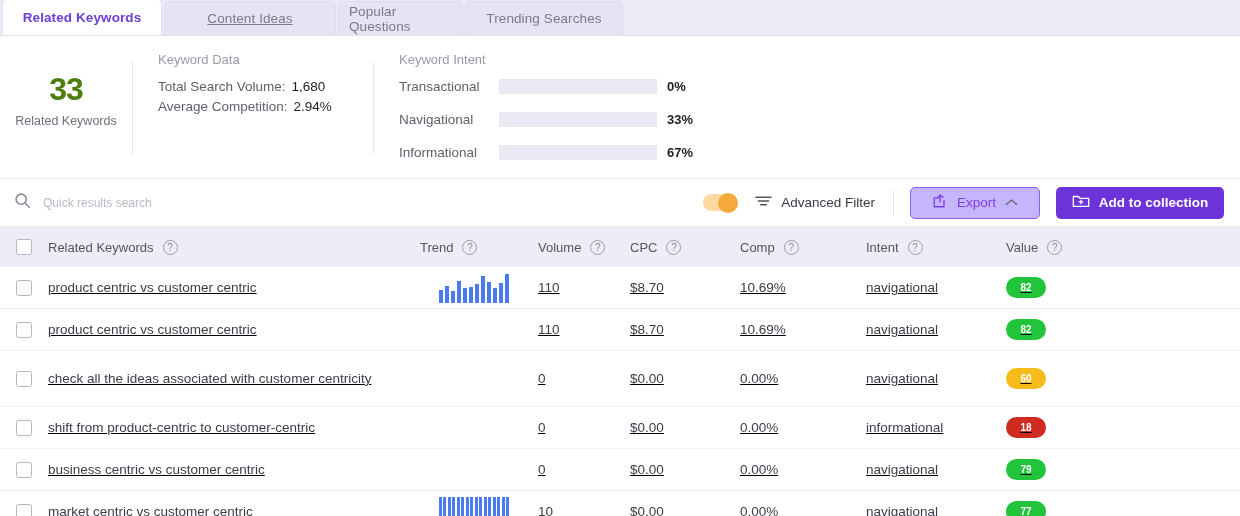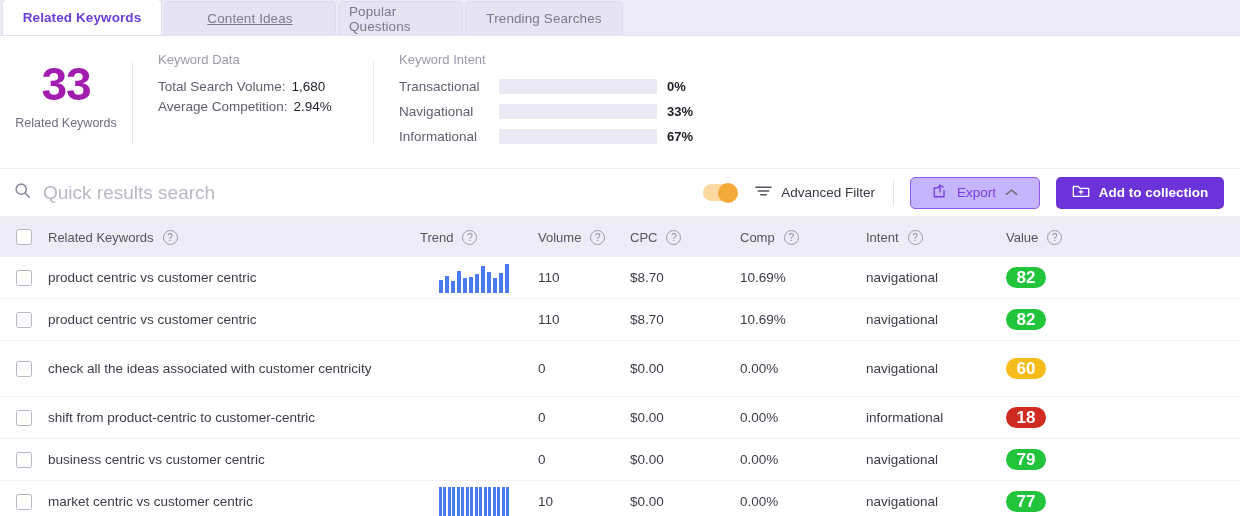--- a/index.html
+++ b/index.html
@@ -64,23 +64,23 @@
     background: #fff;
     padding-top: 8px;
   }
   .sum-count {
     width: 132px;
     display: flex; flex-direction: column;
     align-items: center; justify-content: center;
     padding-bottom: 22px;
   }
   .sum-count .big {
-    font-size: 46px;
+    font-size: 32px;
     font-weight: bold;
-    color: #a21caf;
+    color: #4d7c0f;
     line-height: 1;
     letter-spacing: -1px;
   }
   .sum-count .cap {
     font-size: 12.5px;
     color: #70707f;
     margin-top: 9px;
   }
   .vdiv {
     width: 1px;
@@ -102,21 +102,21 @@
     margin-bottom: 5px;
     font-size: 13.5px;
   }
   .kd-label { color: #5f5f6d; }
   .kd-val { color: #1e1e28; font-weight: normal; margin-left: 6px; }
 
   
   .intent-row {
     display: flex;
     align-items: flex-end;
-    margin-bottom: 10px;
+    margin-bottom: 18px;
     font-size: 13.5px;
   }
   .intent-label {
     width: 100px;
     color: #5f5f6d;
   }
   .intent-track {
     width: 158px;
     height: 15px;
     background: #e9e8f3;
@@ -137,21 +137,21 @@
     background: #fff;
   }
   .search-wrap {
     display: flex; align-items: center;
     flex: 1 1 auto;
     gap: 12px;
   }
   .search-input {
     border: none; outline: none;
     font-family: "Liberation Sans", sans-serif;
-    font-size: 19px;
+    font-size: 12px;
     color: #4d7c0f;
     width: 420px;
     background: transparent;
   }
   .search-input::placeholder { color: #b9b9c6; }
   .tb-right { display: flex; align-items: center; gap: 0; }
   .toggle {
     width: 34px; height: 17px;
     border-radius: 10px;
     background: #fbd9a0;
@@ -199,21 +199,21 @@
 
   
   .thead {
     flex: 0 0 40px;
     background: #edecf7;
     display: flex;
     align-items: center;
     font-size: 13px;
     color: #55555f;
   }
-  .tbody { flex: 1 1 auto; overflow: hidden; }
+  .tbody { flex: 1 1 auto; overflow: hidden; text-decoration: underline; }
   .trow {
     display: flex;
     align-items: center;
     min-height: 42px;
     border-bottom: 1px solid #f0f0f5;
     font-size: 13.5px;
     color: #3c3c48;
     background: #fff;
   }
   .trow.tall { min-height: 56px; }
@@ -249,21 +249,21 @@
     display: flex; align-items: center; justify-content: center;
     flex: 0 0 15px;
     cursor: pointer;
     font-family: "Liberation Sans", sans-serif;
   }
   .badge {
     min-width: 40px;
     height: 21px;
     border-radius: 11px;
     color: #fff;
-    font-size: 17px;
+    font-size: 10px;
     font-weight: bold;
     display: flex; align-items: center; justify-content: center;
     padding: 0 9px;
   }
   .spark { display: flex; align-items: flex-end; height: 30px; gap: 2px; }
   .spark .bar { width: 4px; background: #4a7bf0; border-radius: 0; }
   .spark.dense { gap: 1.5px; }
   .spark.dense .bar { width: 3px; }
   .kwtext { line-height: 1.45; }
 </style>

